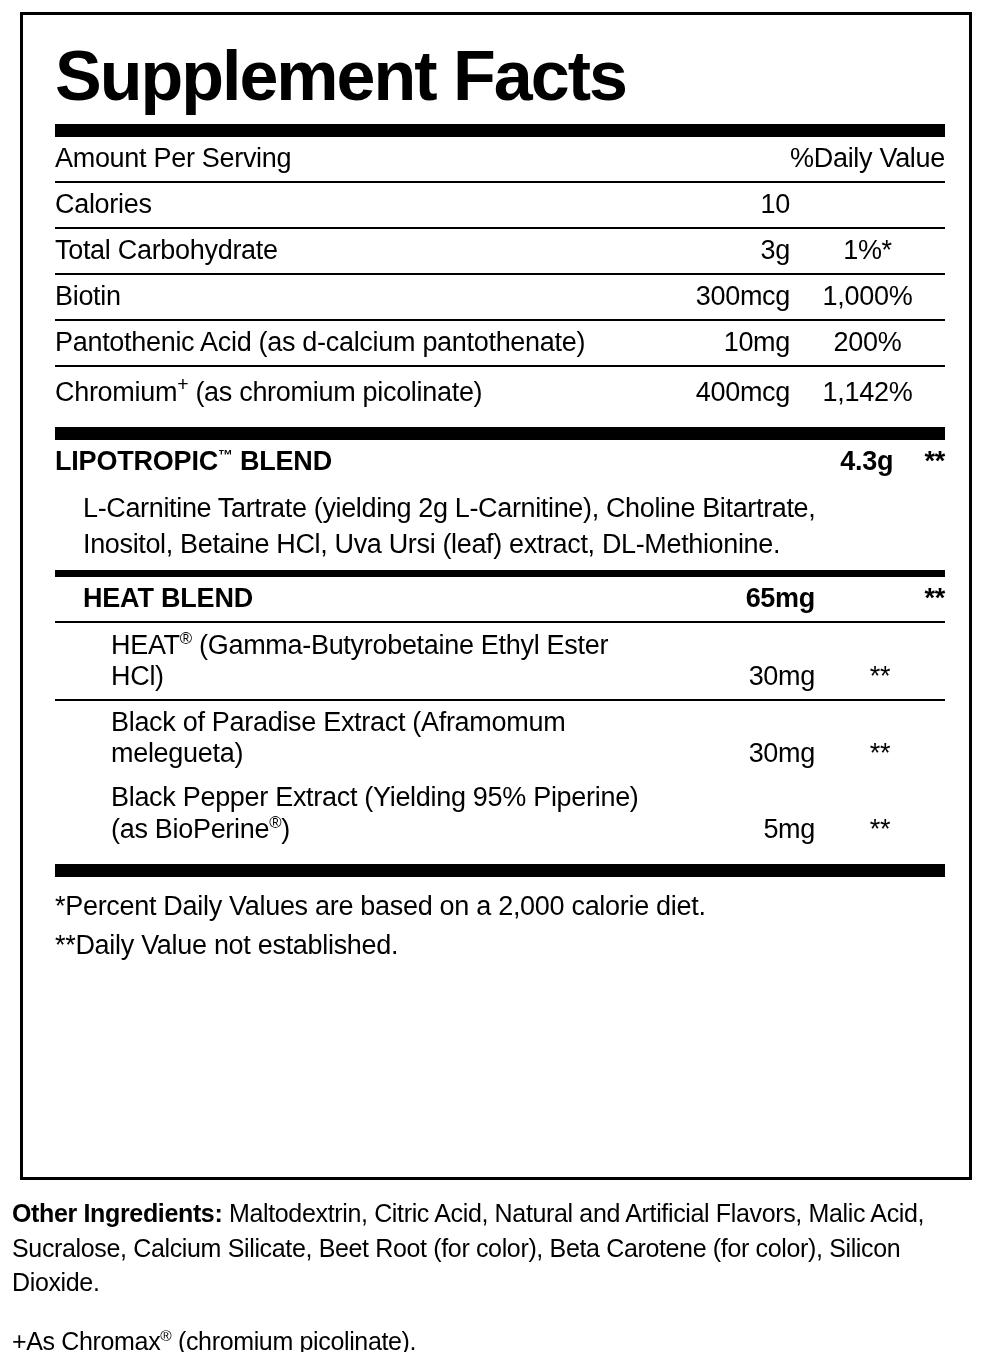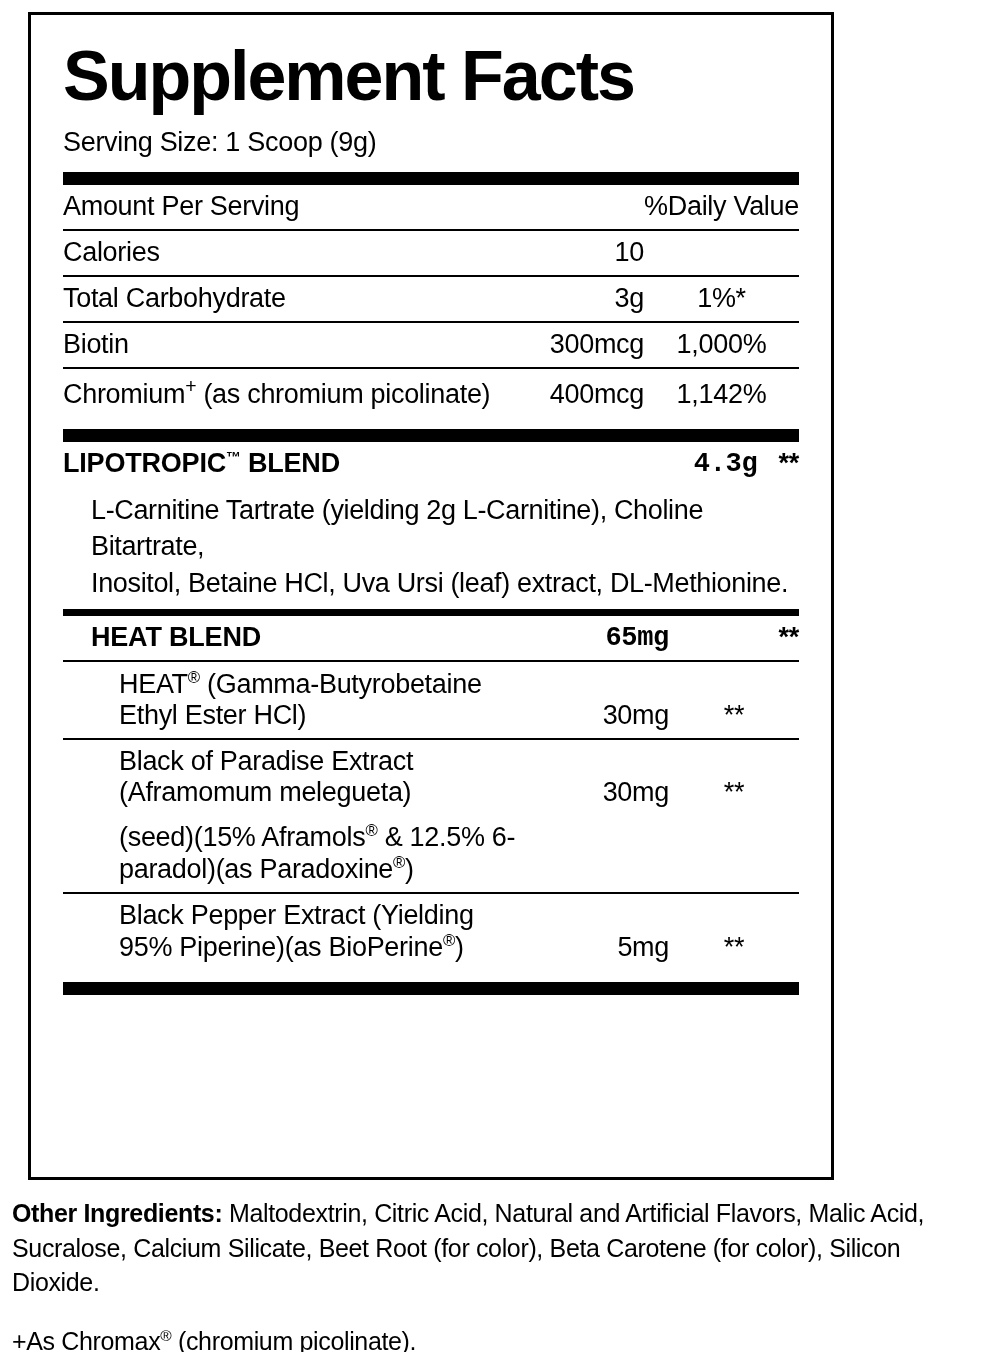--- a/index.html
+++ b/index.html
@@ -16,27 +16,27 @@
   }
   .page {
     position: relative;
     width: 1000px;
     height: 1352px;
     box-sizing: border-box;
     padding: 0;
   }
   .panel {
     position: absolute;
-    left: 28px;
+    left: 20px;
     top: 12px;
-    width: 806px;
+    width: 952px;
     height: 1168px;
     border: 3px solid #000;
     box-sizing: border-box;
-    padding: 28px 32px 10px 32px;
+    padding: 28px 24px 10px 32px;
   }
   .title {
     font-size: 70px;
     font-weight: 700;
     letter-spacing: -2px;
     line-height: 0.95;
     margin: 0 0 14px 0;
     white-space: nowrap;
   }
   .serving-line {
@@ -85,21 +85,20 @@
   }
   .blend-name {
     font-weight: 700;
     letter-spacing: -0.2px;
   }
   .blend-amt {
     font-weight: 700;
     text-align: right;
     padding-right: 8px;
     white-space: nowrap;
-    font-family: Liberation Mono, monospace;
   }
   .blend-dv {
     font-weight: 700;
     text-align: right;
     white-space: nowrap;
   }
   .indent1 { padding-left: 28px !important; }
   .indent2 { padding-left: 56px !important; }
   .blend-desc {
     font-size: 27px;
@@ -130,21 +129,20 @@
 </style>
 </head>
 <body>
 
 <div class="page">
 
   <div class="panel">
 
     <div class="title">Supplement Facts</div>
 
-    <div class="serving-line">Serving Size: 1 Scoop (9g)</div>
 
     <div class="rule-thick"></div>
 
     <table class="facts">
       <tbody>
           <tr class="hdr">
         <td>Amount Per Serving</td>
         <td class="amt"></td>
         <td class="dv">%Daily Value</td>
       </tr>
@@ -161,20 +159,25 @@
         <td class="dv">1%*</td>
       </tr>
 
 
       <tr>
         <td>Biotin</td>
         <td class="amt">300mcg</td>
         <td class="dv">1,000%</td>
       </tr>
 
+      <tr>
+        <td>Pantothenic Acid (as d-calcium pantothenate)</td>
+        <td class="amt">10mg</td>
+        <td class="dv">200%</td>
+      </tr>
 
       <tr class="no-rule">
         <td><span>Chromium</span><sup class="plus">+</sup><span> (as chromium picolinate)</span></td>
         <td class="amt">400mcg</td>
         <td class="dv">1,142%</td>
       </tr>
     </tbody>
       </table>
 
     <div class="rule-thick"></div>
@@ -209,36 +212,35 @@
         <td class="amt">30mg</td>
         <td class="dv">**</td>
       </tr>
 
       <tr class="no-rule">
         <td class="indent2"><span>Black of Paradise Extract (Aframomum melegueta)</span></td>
         <td class="amt">30mg</td>
         <td class="dv">**</td>
       </tr>
 
-      <tr>
-        <td class="indent2"><span>(seed)(15% Aframols</span><sup class="reg">®</sup><span> &amp; 12.5% 6-paradol)(as Paradoxine</span><sup class="reg">®</sup><span>)</span></td>
-        <td class="amt"></td>
-        <td class="dv"></td>
-      </tr>
 
       <tr class="no-rule">
         <td class="indent2"><span>Black Pepper Extract (Yielding 95% Piperine)(as BioPerine</span><sup class="reg">®</sup><span>)</span></td>
         <td class="amt">5mg</td>
         <td class="dv">**</td>
       </tr>
     </tbody>
       </table>
 
     <div class="rule-thick"></div>
 
+    <div class="footnotes">
+      <div>*Percent Daily Values are based on a 2,000 calorie diet.</div>
+      <div>**Daily Value not established.</div>
+    </div>
 
   </div>
 
   <div class="below">
     <div>
       <span class="oi-label">Other Ingredients:</span><span> Maltodextrin, Citric Acid, Natural and Artificial Flavors, Malic Acid,</span>
     </div>
     <div>Sucralose, Calcium Silicate, Beet Root (for color), Beta Carotene (for color), Silicon Dioxide.</div>
     <div class="chromax"><span>+As Chromax</span><sup class="reg">®</sup><span> (chromium picolinate).</span></div>
   </div>

